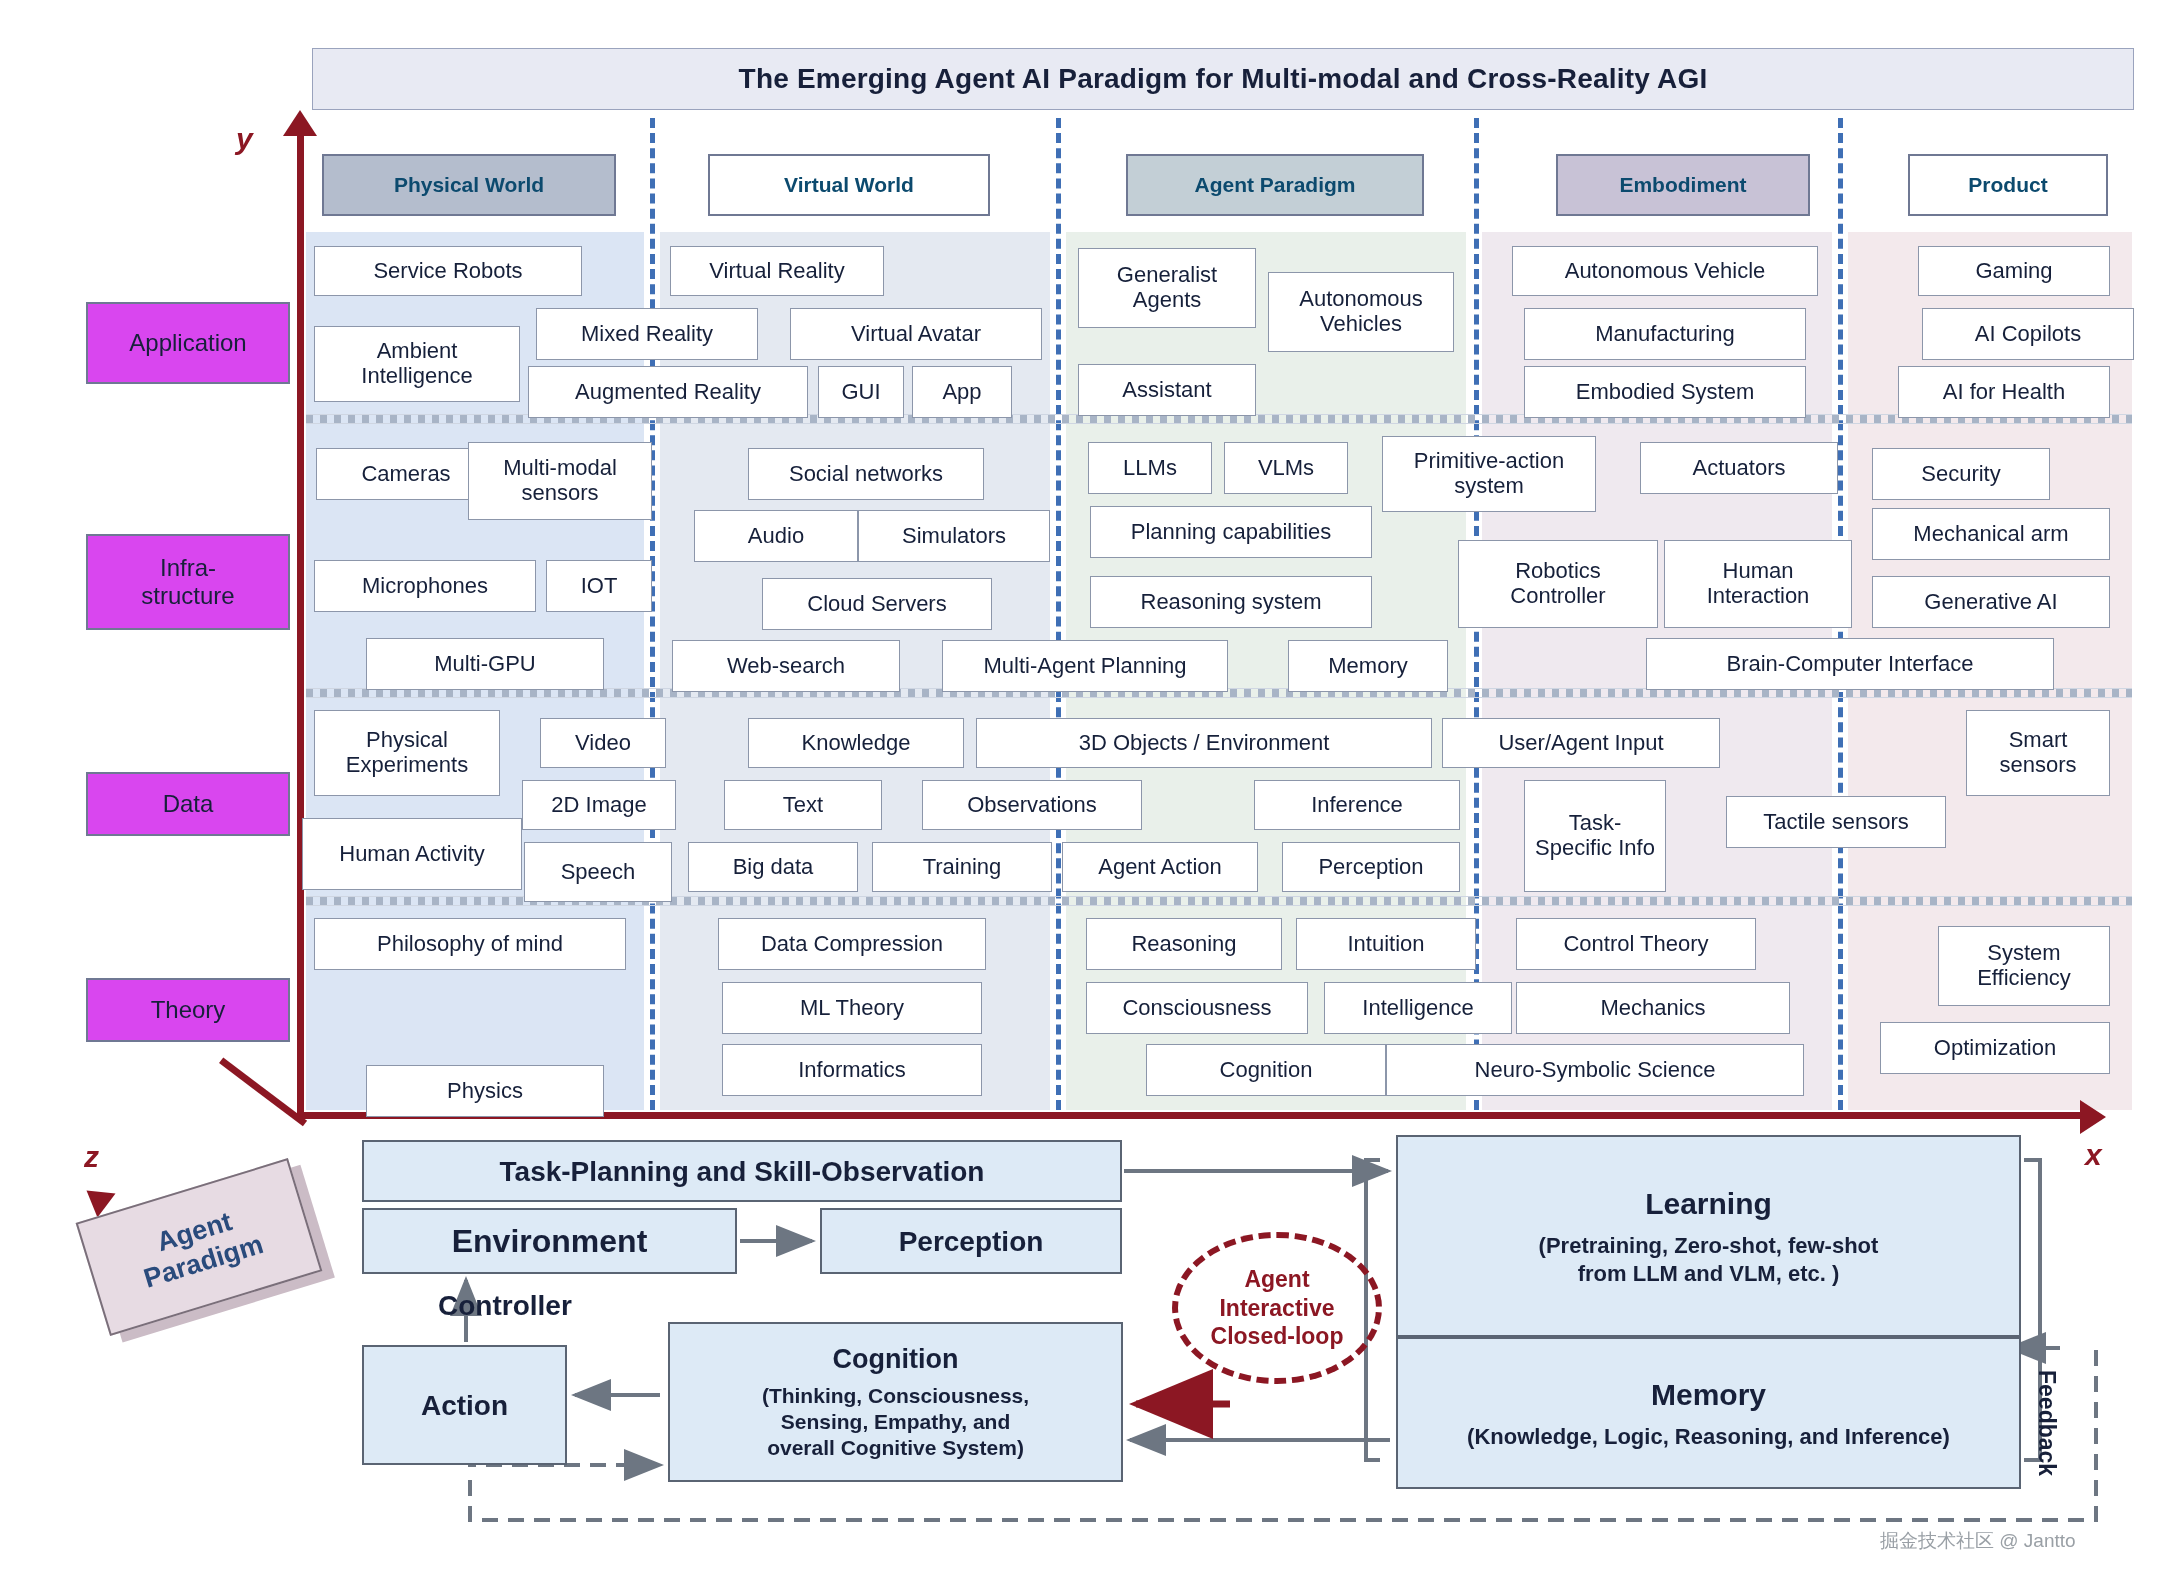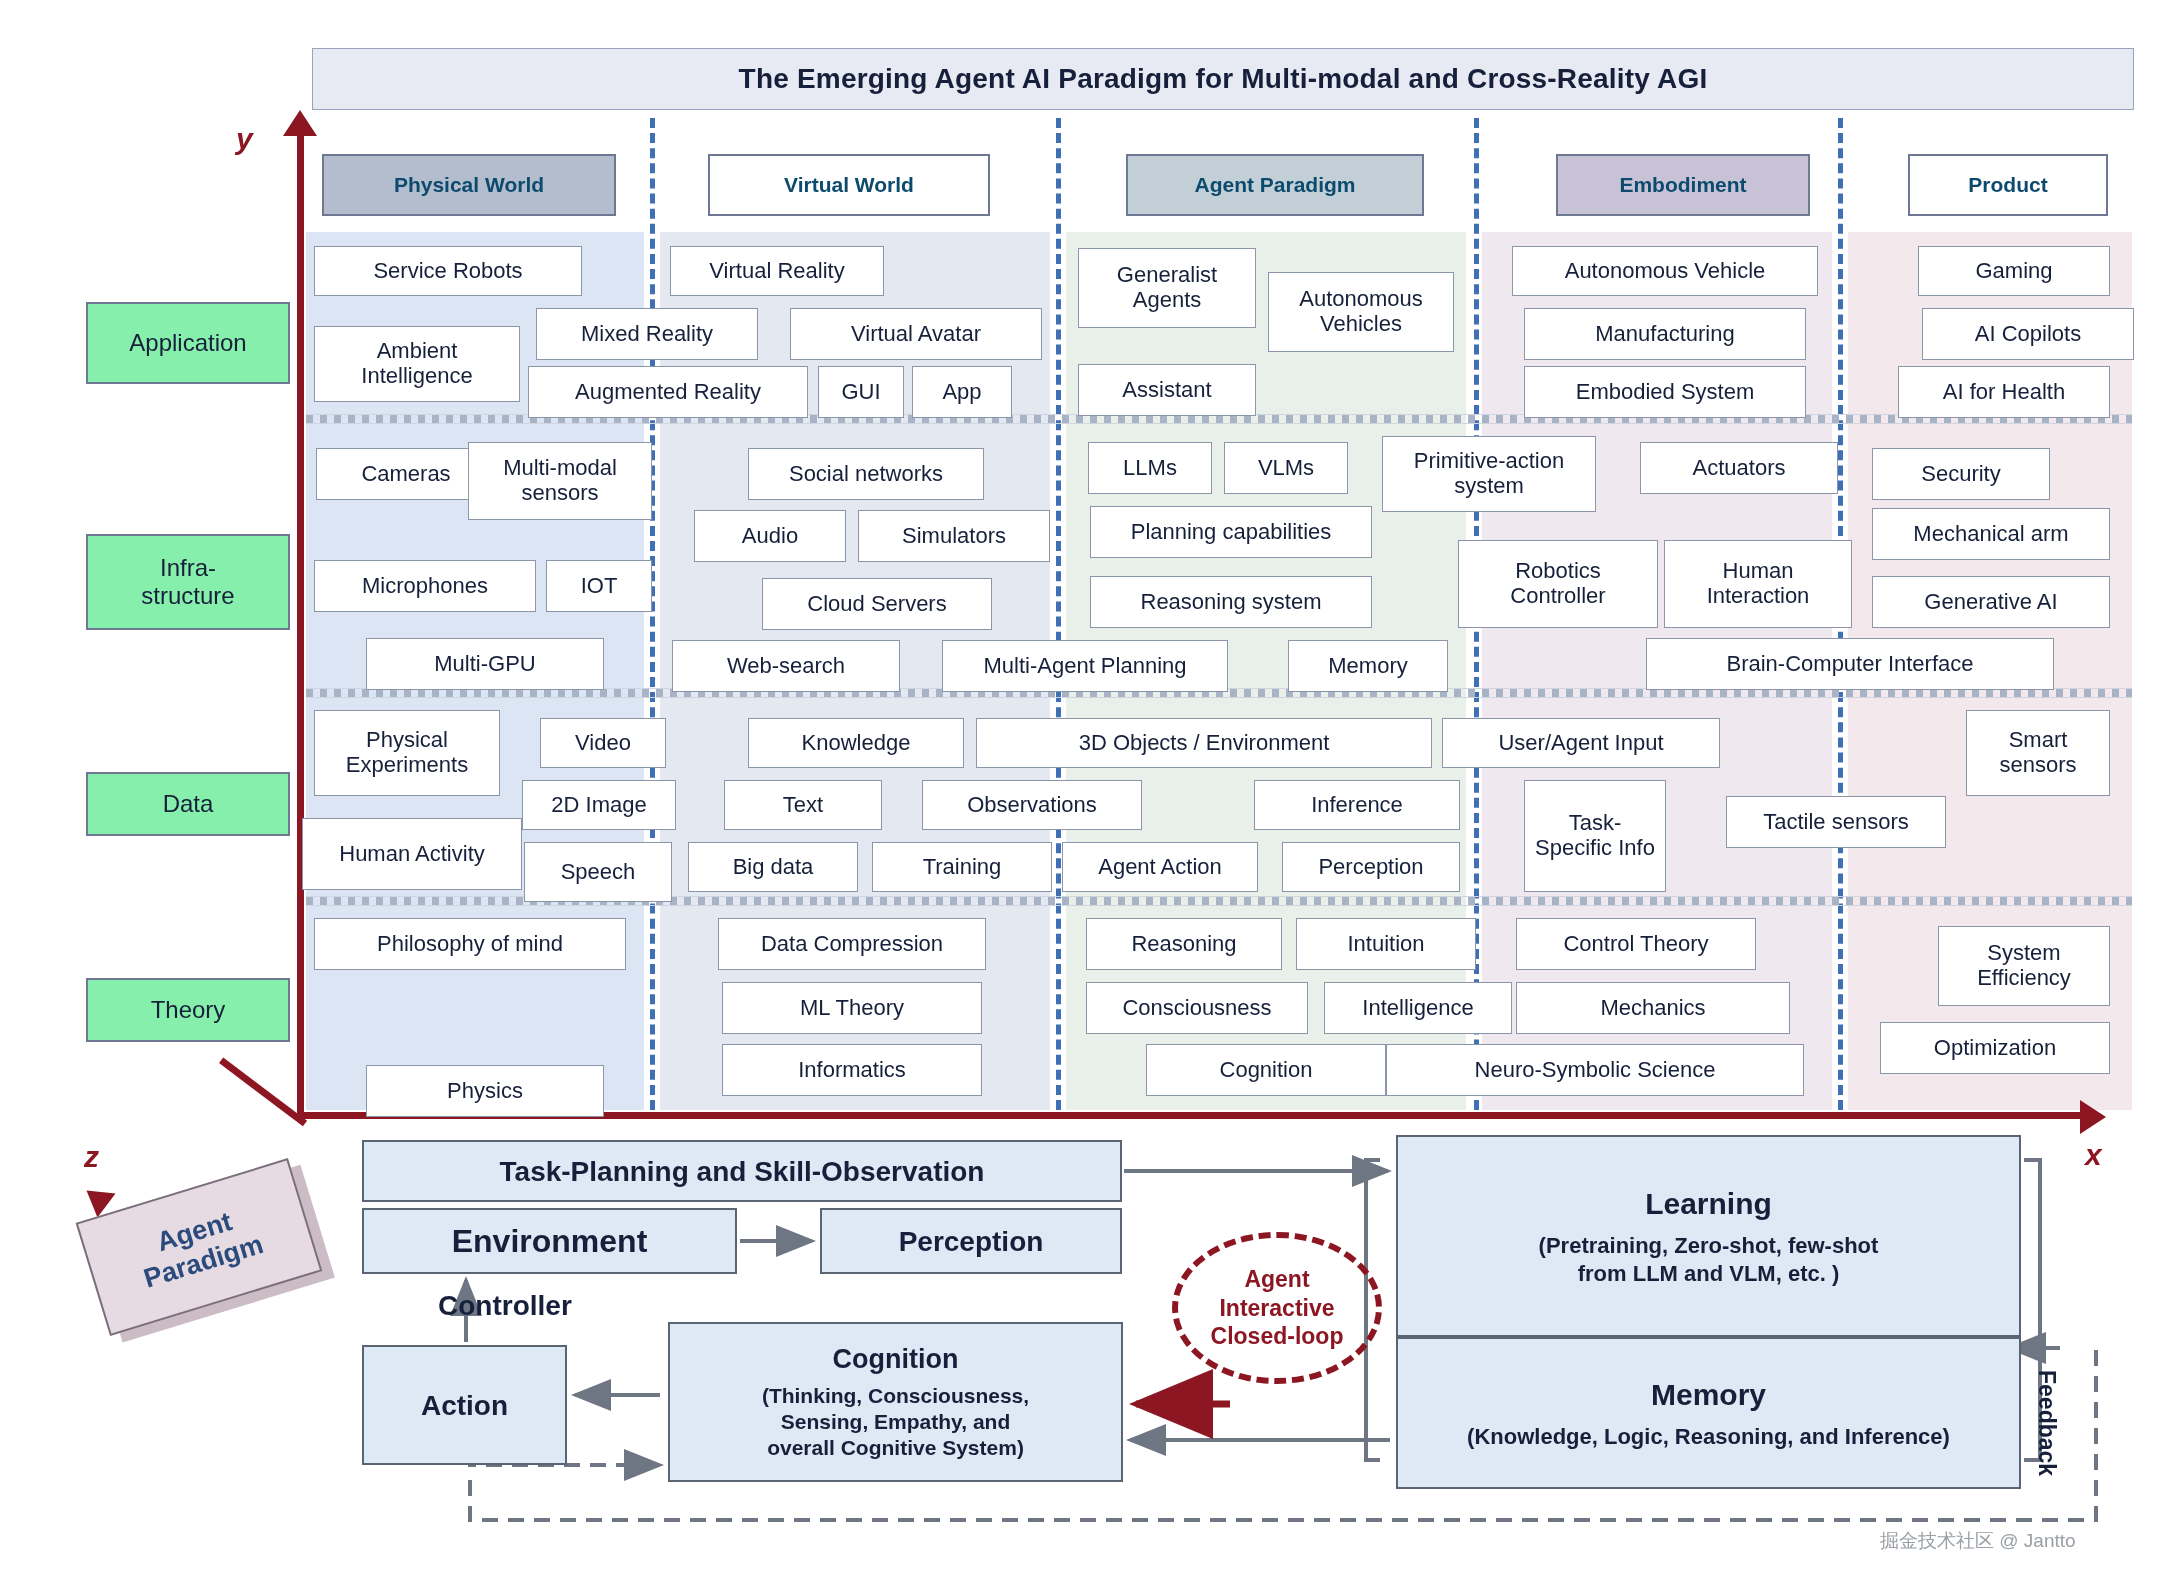--- a/index.html
+++ b/index.html
@@ -62,21 +62,21 @@
   .colhead.c0{left:322px;width:290px;background:#b4bdcd;}
   .colhead.c1{left:708px;width:278px;background:#ffffff;}
   .colhead.c2{left:1126px;width:294px;background:#c3cfd6;}
   .colhead.c3{left:1556px;width:250px;background:#c8c2d6;}
   .colhead.c4{left:1908px;width:196px;background:#ffffff;}
 
   
   .rowlabel{
     position:absolute;left:86px;width:200px;
     display:flex;align-items:center;justify-content:center;text-align:center;
-    background:#86efac;border:2px solid #6f7893;
+    background:#d946ef;border:2px solid #6f7893;
     font-size:24px;color:#17203a;
   }
   #row-application{top:302px;height:78px;}
   #row-infrastructure{top:534px;height:92px;}
   #row-data{top:772px;height:60px;}
   #row-theory{top:978px;height:60px;}
 
   
   .node{
     position:absolute;
@@ -204,21 +204,21 @@
   <div class="node" style="left:1898px;top:308px;width:212px;height:52px;margin-left:24px;">AI Copilots</div>
   <div class="node" style="left:1898px;top:366px;width:212px;height:52px;">AI for Health</div>
 
   <div class="node" style="left:316px;top:448px;width:180px;height:52px;">Cameras</div>
   <div class="node" style="left:468px;top:442px;width:184px;height:78px;">Multi-modal sensors</div>
   <div class="node" style="left:314px;top:560px;width:222px;height:52px;">Microphones</div>
   <div class="node" style="left:546px;top:560px;width:106px;height:52px;">IOT</div>
   <div class="node" style="left:366px;top:638px;width:238px;height:52px;">Multi-GPU</div>
 
   <div class="node" style="left:748px;top:448px;width:236px;height:52px;">Social networks</div>
-  <div class="node" style="left:694px;top:510px;width:152px;height:52px;">Audio</div>
+  <div class="node" style="left:694px;top:510px;width:164px;height:52px;">Audio</div>
   <div class="node" style="left:858px;top:510px;width:192px;height:52px;">Simulators</div>
   <div class="node" style="left:762px;top:578px;width:230px;height:52px;">Cloud Servers</div>
   <div class="node" style="left:672px;top:640px;width:228px;height:52px;">Web-search</div>
 
   <div class="node" style="left:1088px;top:442px;width:124px;height:52px;">LLMs</div>
   <div class="node" style="left:1224px;top:442px;width:124px;height:52px;">VLMs</div>
   <div class="node" style="left:1382px;top:436px;width:214px;height:76px;">Primitive-action system</div>
   <div class="node" style="left:1090px;top:506px;width:282px;height:52px;">Planning capabilities</div>
   <div class="node" style="left:1090px;top:576px;width:282px;height:52px;">Reasoning system</div>
   <div class="node" style="left:942px;top:640px;width:286px;height:52px;">Multi-Agent Planning</div>

